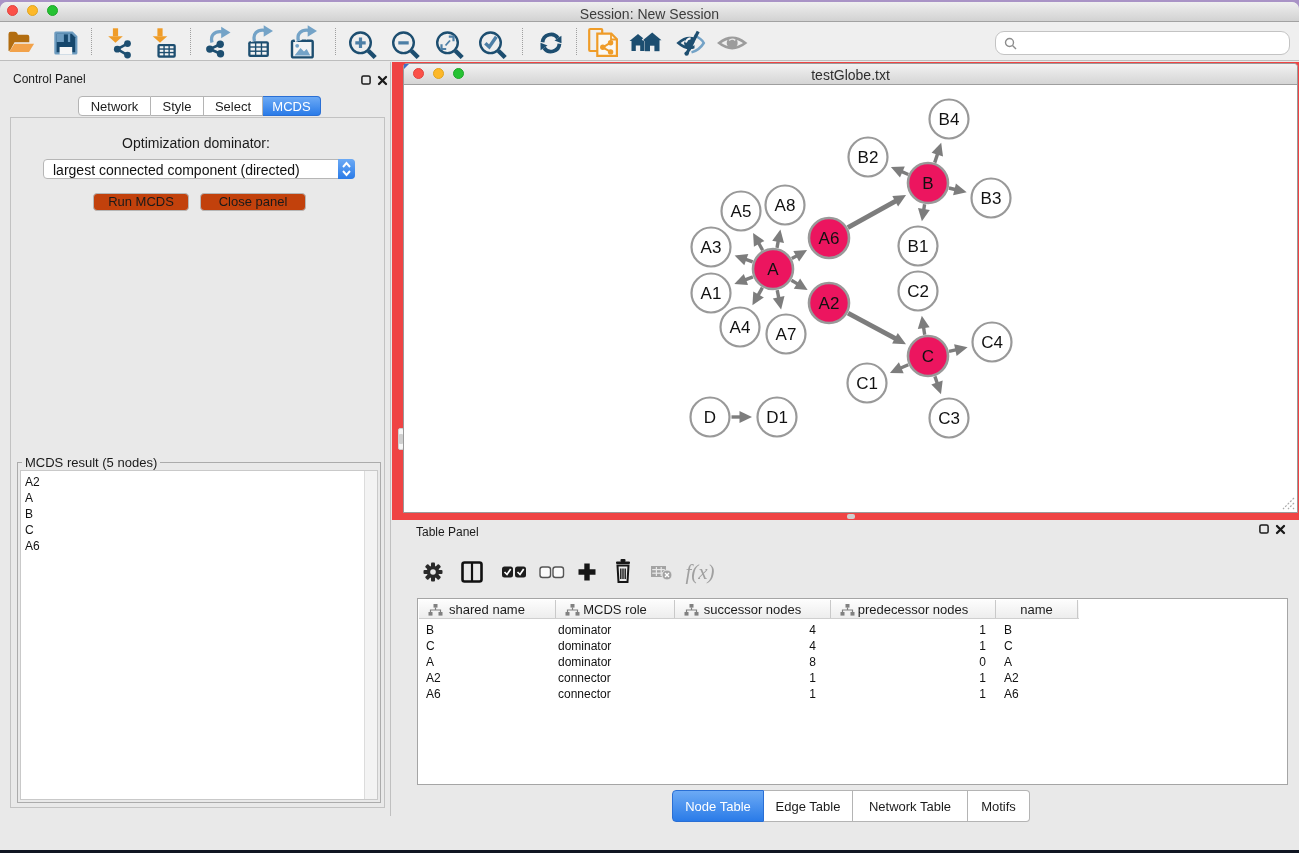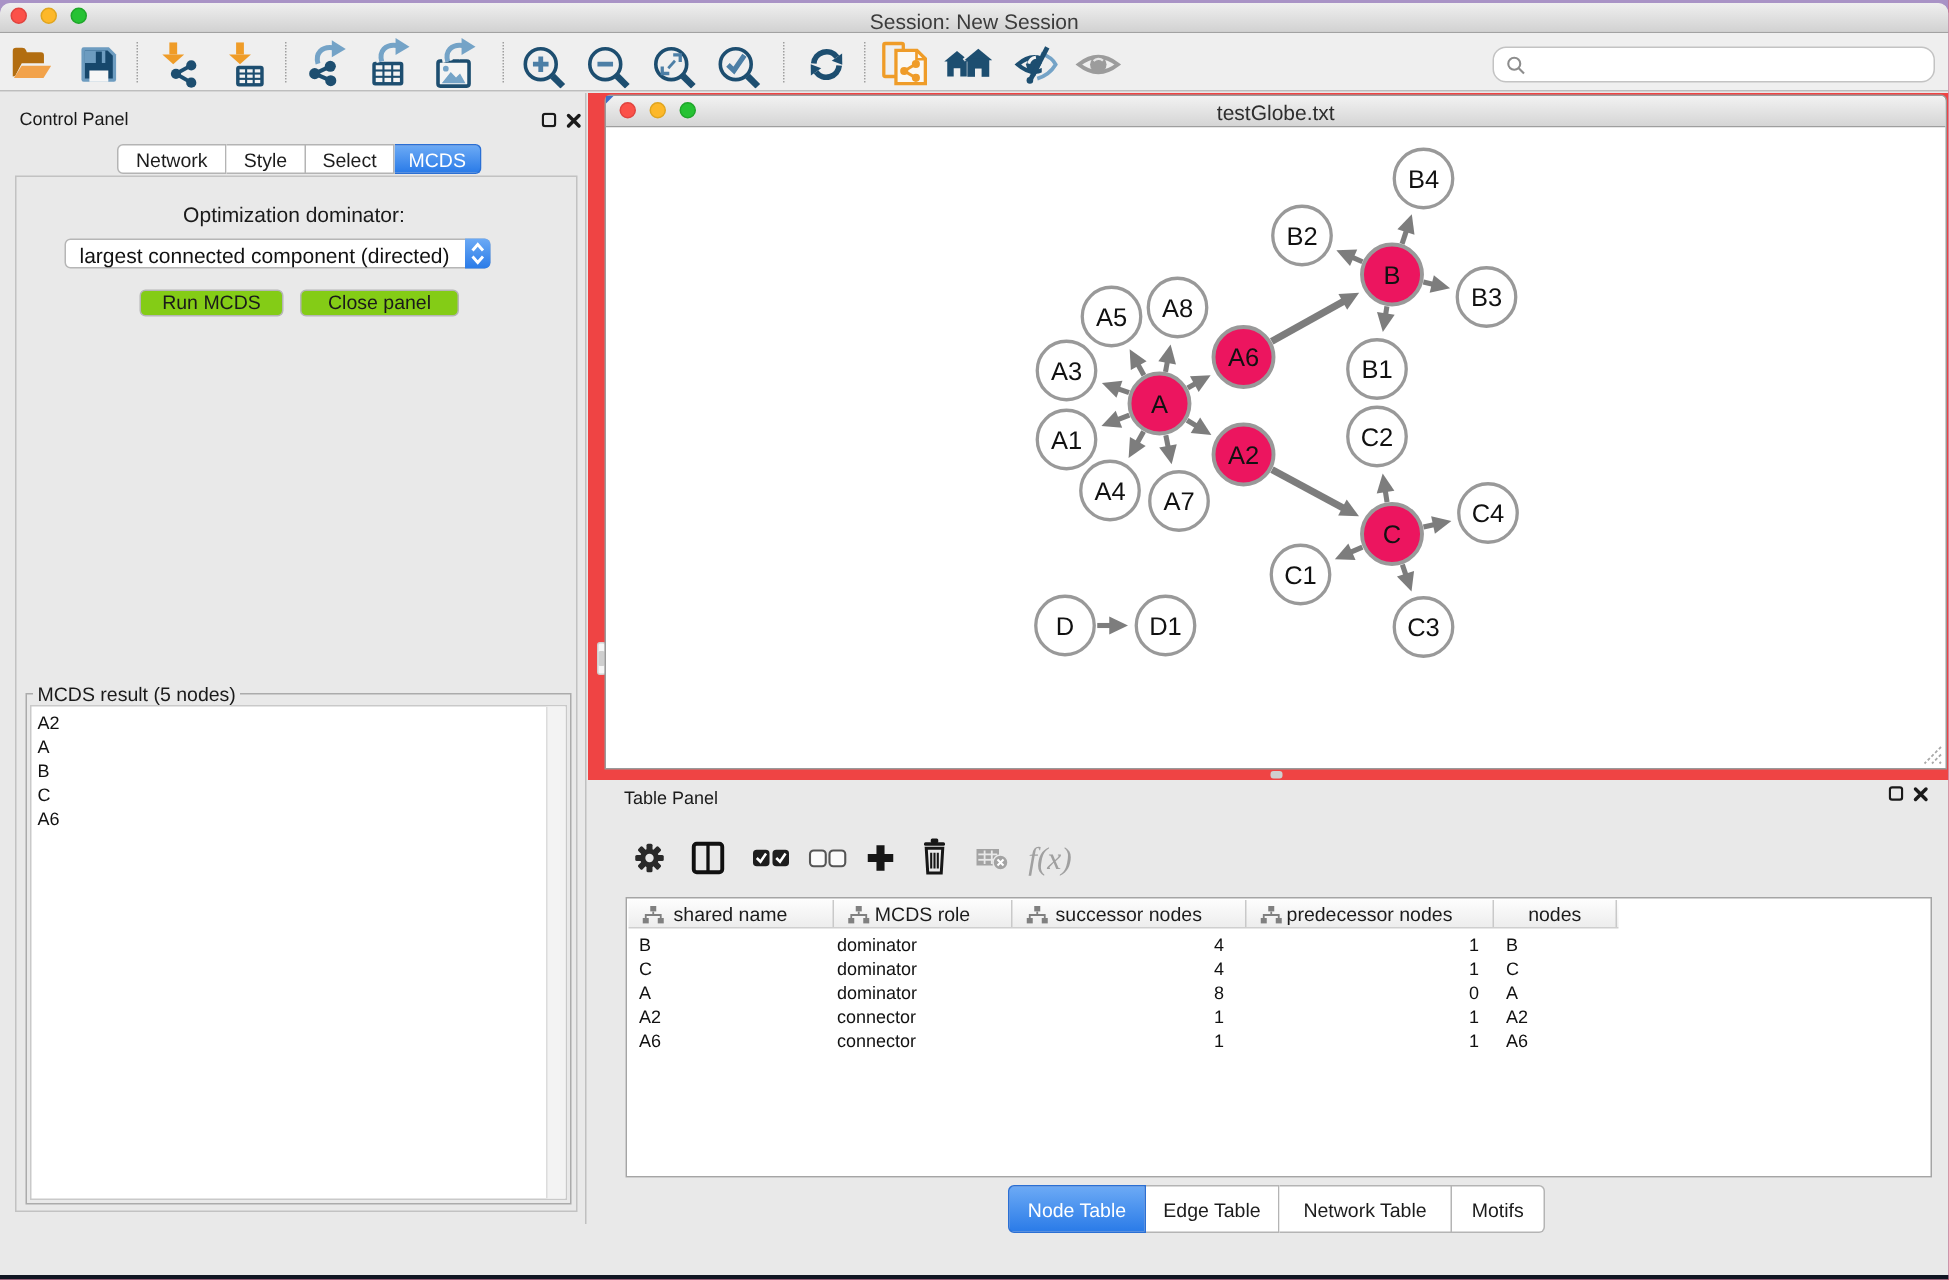--- a/index.html
+++ b/index.html
@@ -34,26 +34,26 @@
   border:1px solid #c2c2c2; background:#e9e9e9; }
 .seg { position:absolute; display:flex; font-size:13px; color:#1c1c1c; }
 .seg > div { background:#fff; border:1px solid #b4b4b4; border-left:none;
   display:flex; align-items:center; justify-content:center; }
 .seg > div:first-child { border-left:1px solid #b4b4b4; border-radius:4px 0 0 4px; }
 .seg > div:last-child { border-radius:0 4px 4px 0; }
 .seg > div.sel { background:linear-gradient(#6caaf5,#2a7be8); border-color:#2a6fd4; color:#fff; }
 #cptabs { left:78px; top:34px; height:20px; }
 #optlabel { position:absolute; left:0; top:73px; width:392px; text-align:center;
   font-size:14px; color:#1a1a1a; }
-#dropdown { position:absolute; left:43px; top:97px; width:284px; height:20px;
+#dropdown { position:absolute; left:43px; top:97px; width:312px; height:20px;
   background:#fff; border:1px solid #b6b6b6; border-radius:4px; font-size:14px; color:#111; }
 #dropdown .dtext { position:absolute; left:9px; top:2px; }
 #dropdown .stepper { position:absolute; right:-1px; top:-1px; width:17px; height:20px;
   background:linear-gradient(#6caaf5,#2a7be8); border-radius:0 4px 4px 0; }
-.pushbtn { position:absolute; height:18px; background:#84cc16; border:1px solid #b6b6b6;
+.pushbtn { position:absolute; height:18px; background:#c2410c; border:1px solid #b6b6b6;
   border-radius:4px; font-size:13px; color:#1a1a1a; text-align:center; line-height:16px; }
 #groupbox { position:absolute; left:17px; top:400px; width:364px; height:341px;
   border:1px solid #ababab; }
 #grouplabel { position:absolute; left:4px; top:-8px; background:#e9e9e9; padding:0 3px;
   font-size:13px; color:#1a1a1a; }
 #mcdslist { position:absolute; left:2px; top:7px; width:358px; height:330px;
   background:#fff; border:1px solid #c9c9c9; font-size:12px; color:#111; }
 #mcdslist .row { padding-left:4px; height:16px; line-height:16px; }
 #mcdslist { padding-top:3px; }
 #mcdslist .sbar { position:absolute; right:0; top:0; width:13px; height:100%;
@@ -461,21 +461,21 @@
                     <path d="M7.5 3.6 V6 M2.5 8.4 V6 H12.5 V8.4" fill="none" stroke="#808080" stroke-width="1.2"></path>
                     <rect x="0.5" y="8" width="4" height="3.6" fill="#808080"></rect>
                     <rect x="10.5" y="8" width="4" height="3.6" fill="#808080"></rect>
                   </svg>successor nodes</div>
           <div class="hc" style="width:165px"><svg class="ic" style="position:absolute;left:9px;top:4px" width="15" height="12" viewBox="0 0 15 12">
                     <rect x="5.5" y="0" width="4" height="3.6" fill="#808080"></rect>
                     <path d="M7.5 3.6 V6 M2.5 8.4 V6 H12.5 V8.4" fill="none" stroke="#808080" stroke-width="1.2"></path>
                     <rect x="0.5" y="8" width="4" height="3.6" fill="#808080"></rect>
                     <rect x="10.5" y="8" width="4" height="3.6" fill="#808080"></rect>
                   </svg>predecessor nodes</div>
-          <div class="hc" style="width:82px; border-right:1px solid #c9c9c9">nodes</div>
+          <div class="hc" style="width:82px; border-right:1px solid #c9c9c9">name</div>
         </div>
         <div class="trow" style="left:8px;top:23px">B</div>
               <div class="trow" style="left:140px;top:23px">dominator</div>
               <div class="trow" style="left:256px;top:23px;width:142px;text-align:right">4</div>
               <div class="trow" style="left:412px;top:23px;width:156px;text-align:right">1</div>
               <div class="trow" style="left:586px;top:23px">B</div>
               <div class="trow" style="left:8px;top:39px">C</div>
               <div class="trow" style="left:140px;top:39px">dominator</div>
               <div class="trow" style="left:256px;top:39px;width:142px;text-align:right">4</div>
               <div class="trow" style="left:412px;top:39px;width:156px;text-align:right">1</div>

